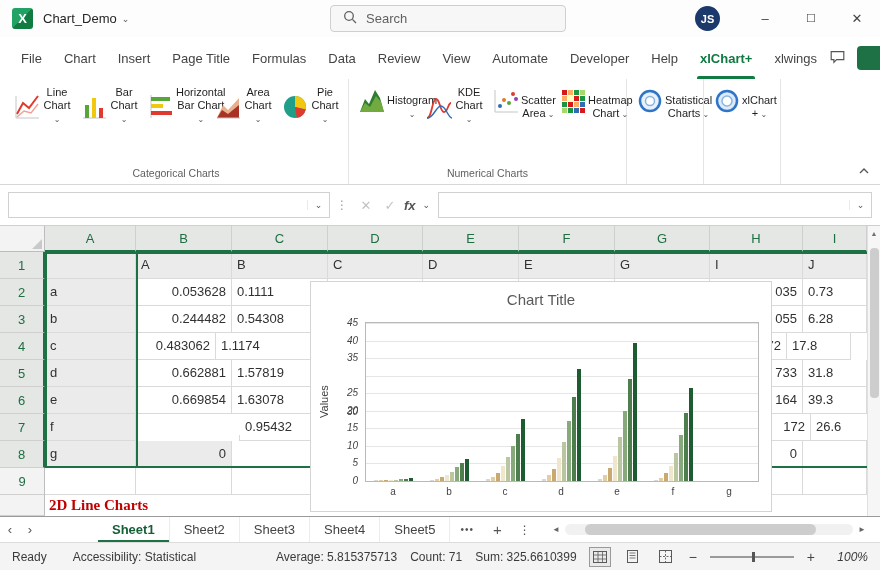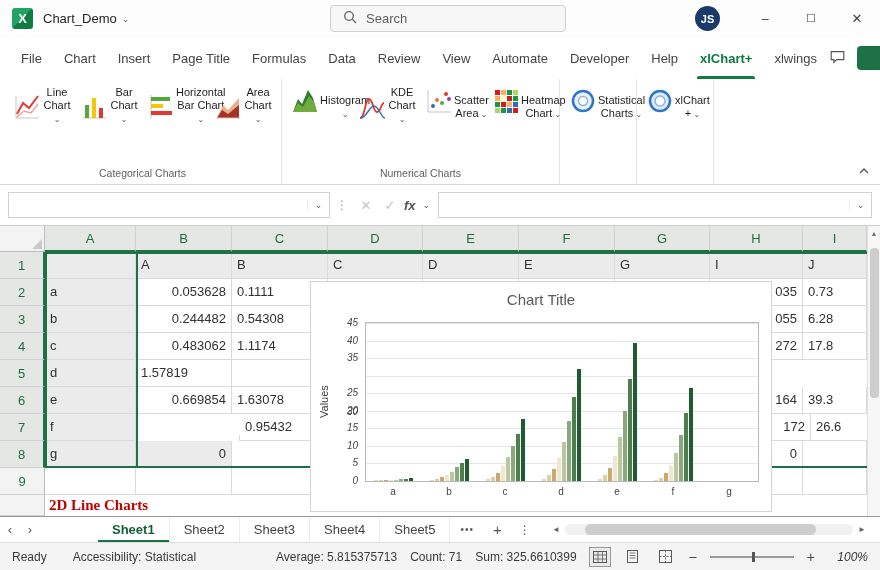--- a/index.html
+++ b/index.html
@@ -214,20 +214,30 @@
             <div class="rbtn">
               <span class="ric">
                 <svg viewBox="0 0 30 30">
                   <polygon points="4,26 10,13 15,18 26,6 26,26" fill="#e8b08c"></polygon>
                   <polygon points="4,26 9,18 15,22 26,13 26,26" fill="#a93226"></polygon>
                   <path d="M4 26 H27" stroke="#c5c5c5"></path>
                 </svg>
               </span>
               <div class="rlabel"><span>Area Chart</span><span class="chev-sm"> ⌄</span></div>
             </div>
+            <div class="rbtn">
+              <span class="ric">
+                <svg viewBox="0 0 30 30">
+                  <circle cx="15" cy="15" r="11" fill="#1f9e89"></circle>
+                  <path d="M15 15 L15 4 A11 11 0 0 1 25.7 17.4 Z" fill="#f2c80f"></path>
+                  <path d="M15 15 L25.7 17.4 A11 11 0 0 1 16.8 25.8 Z" fill="#e0392e"></path>
+                </svg>
+              </span>
+              <div class="rlabel"><span>Pie Chart</span><span class="chev-sm"> ⌄</span></div>
+            </div>
           </div>
           <div class="grp-label">Categorical Charts</div>
         </div>
         <div class="rgroup">
           <div class="rbtns">
             <div class="rbtn">
               <span class="ric">
                 <svg viewBox="0 0 30 30">
                   <polygon points="3,26 8,13 12,18 18,4 23,12 27,26" fill="#2f7d32"></polygon>
                   <polygon points="3,26 8,17 13,21 19,10 24,16 27,26" fill="#7cb342" opacity="0.85"></polygon>
@@ -381,32 +391,33 @@
           <div class="cell" style="width: 95px;"></div>
           <div class="cell" style="width: 96px;"></div>
           <div class="cell" style="width: 96px;"></div>
           <div class="cell" style="width: 95px;"></div>
           <div class="cell num" style="width: 93px;">055</div>
           <div class="cell" style="width: 64px;">6.28</div>
         </div>
         <div class="grow">
           <div class="row-hdr sel">4</div>
           <div class="cell shade" style="width: 91px;">c</div>
-          <div class="cell num" style="width: 96px;">0.483062</div>
+          <div class="cell num" style="width: 80px;">0.483062</div>
           <div class="cell" style="width: 96px;">1.1174</div>
           <div class="cell" style="width: 95px;"></div>
           <div class="cell" style="width: 96px;"></div>
           <div class="cell" style="width: 96px;"></div>
           <div class="cell" style="width: 95px;"></div>
           <div class="cell num" style="width: 93px;">272</div>
           <div class="cell" style="width: 64px;">17.8</div>
         </div>
         <div class="grow">
           <div class="row-hdr sel">5</div>
           <div class="cell shade" style="width: 91px;">d</div>
+          <div class="cell num" style="width: 96px;">0.662881</div>
           <div class="cell" style="width: 96px;">1.57819</div>
           <div class="cell" style="width: 95px;"></div>
           <div class="cell" style="width: 96px;"></div>
           <div class="cell" style="width: 96px;"></div>
           <div class="cell" style="width: 95px;"></div>
           <div class="cell num" style="width: 93px;">733</div>
           <div class="cell" style="width: 64px;">31.8</div>
         </div>
         <div class="grow">
           <div class="row-hdr sel">6</div>

